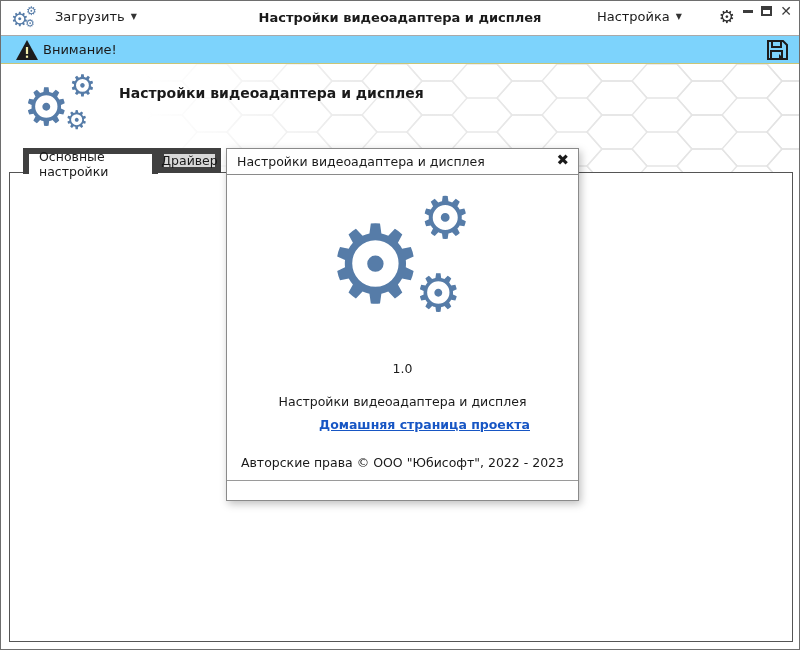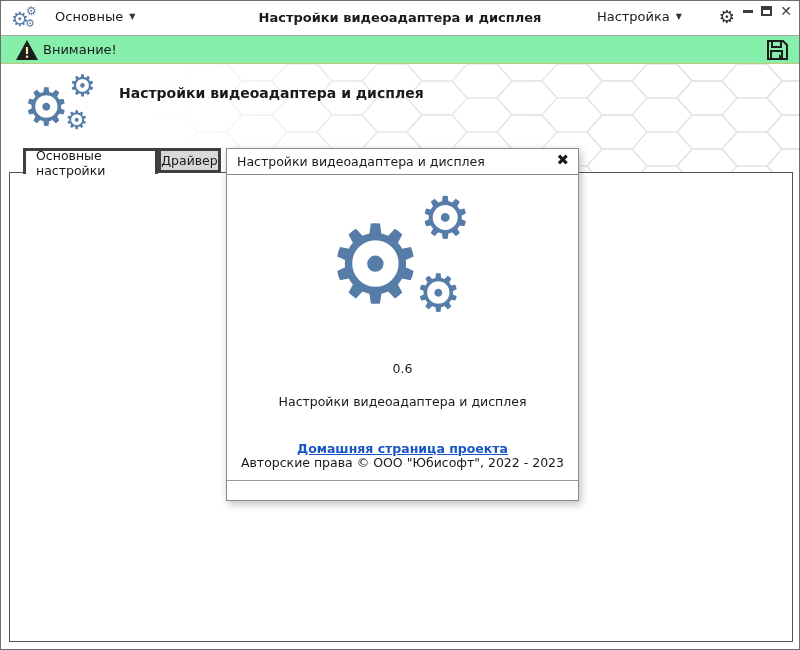--- a/index.html
+++ b/index.html
@@ -11,29 +11,29 @@
   .caret{font-size:8px;color:#333;line-height:1;}
   #win-title{position:absolute;top:9px;left:0;width:100%;text-align:center;font-size:13px;font-weight:600;pointer-events:none;}
   .winctl{position:absolute;top:6px;width:14px;height:14px;display:flex;align-items:center;justify-content:center;}
   .min-glyph{width:10px;height:3px;background:#3c3c3c;}
   .max-glyph{width:11px;height:10px;border:2px solid #3c3c3c;border-top-width:4px;box-sizing:border-box;background:#fff;}
   .close-glyph{font-size:14px;font-weight:700;color:#3c3c3c;line-height:1;}
   
   .gearset{position:absolute;}
   .gearset span{position:absolute;line-height:1;color:#567ca8;}
   
-  #warnbar{position:absolute;left:0;top:35px;width:100%;height:28px;background:#86efac;border-bottom:1px solid #c9c577;box-sizing:border-box;}
+  #warnbar{position:absolute;left:0;top:35px;width:100%;height:28px;background:#7dd3fc;border-bottom:1px solid #c9c577;box-sizing:border-box;}
   #warn-text{position:absolute;left:42px;top:6px;font-size:13px;}
   
   #hexwrap{position:absolute;left:1px;top:63px;width:798px;height:108px;overflow:hidden;}
   #hexfade{position:absolute;left:0;top:0;width:100%;height:100%;background:linear-gradient(90deg,#ffffff 0%,#ffffff 18%,rgba(255,255,255,0.35) 45%,rgba(255,255,255,0.15) 100%);}
   #hdr-title{position:absolute;left:118px;top:84px;font-size:14px;font-weight:700;}
   #hdr-sub{position:absolute;left:118px;top:106px;font-size:13px;font-weight:700;}
   
-  .tab{position:absolute;top:147px;height:25px;box-sizing:border-box;border:3px solid #404040;font-size:12.5px;display:flex;align-items:center;justify-content:center;padding:0 10px;}
+  .tab{position:absolute;top:147px;height:25px;box-sizing:border-box;border:6px solid #404040;font-size:12.5px;display:flex;align-items:center;justify-content:center;padding:0 10px;}
   .tab.active{background:#fff;border-bottom:none;z-index:3;height:26px;}
   .tab.inactive{background:#d8d8d8;z-index:2;}
   #panel{position:absolute;left:8px;top:171px;width:784px;height:470px;border:1px solid #555;background:#fff;box-sizing:border-box;z-index:1;}
   .group{position:absolute;border:1px solid #3a3a3a;box-sizing:border-box;background:transparent;}
   .legend{position:absolute;top:-9px;left:12px;background:#fff;padding:0 5px;font-size:12.5px;white-space:nowrap;}
   .lbl{position:absolute;font-size:12.5px;white-space:nowrap;}
   
   .combo{position:absolute;height:25px;border:1px solid #4a4a4a;background:#fff;box-sizing:border-box;display:flex;align-items:stretch;}
   .combo-text{flex:1;font-size:12.5px;padding:4px 0 0 6px;white-space:nowrap;overflow:hidden;}
   .combo-btn{width:21px;background:#d6d6d6;border-left:1px solid #8a8a8a;display:flex;align-items:center;justify-content:center;font-size:9px;color:#111;}
@@ -68,21 +68,21 @@
 
 <div id="app">
 
   <div id="topbar">
     <div class="gearset" style="left:10px;top:4px;width:30px;height:28px;">
       <span style="font-size:20px;left:0;top:4px;">⚙</span>
       <span style="font-size:12px;left:15px;top:0;">⚙</span>
       <span style="font-size:11px;left:14px;top:13px;">⚙</span>
     </div>
     <div class="menu-btn" style="left:54px;">
-      <span>Основные</span>
+      <span>Загрузить</span>
       <span class="caret">▼</span>
     </div>
     <div id="win-title">Настройки видеоадаптера и дисплея</div>
     <div class="menu-btn" style="right:117px;">
       <span>Настройка</span>
       <span class="caret">▼</span>
     </div>
     <div class="abs" style="right:64px;top:7px;font-size:18px;line-height:1;color:#2e2e2e;">
       <span>⚙</span>
     </div>
@@ -287,22 +287,22 @@
       <div id="modal-title">Настройки видеоадаптера и дисплея</div>
       <div id="modal-close">
         <span>✖</span>
       </div>
     </div>
     <div class="gearset" style="left:100px;top:40px;width:160px;height:140px;">
       <span style="font-size:108px;left:0;top:22px;">⚙</span>
       <span style="font-size:58px;left:92px;top:0;">⚙</span>
       <span style="font-size:52px;left:88px;top:78px;">⚙</span>
     </div>
-    <div class="modal-center" style="top:212px;">0.6</div>
+    <div class="modal-center" style="top:212px;">1.0</div>
     <div class="modal-center" style="top:245px;">Настройки видеоадаптера и дисплея</div>
-    <div class="modal-center" style="top:292px;">
+    <div class="modal-center" style="top:268px;margin-left:22px;">
       <span id="modal-link">Домашняя страница проекта</span>
     </div>
     <div class="modal-center" style="top:306px;">Авторские права © ООО "Юбисофт", 2022 - 2023</div>
     <div id="modal-sep"></div>
   </div>
 
 </div>
 
 </body></html>

